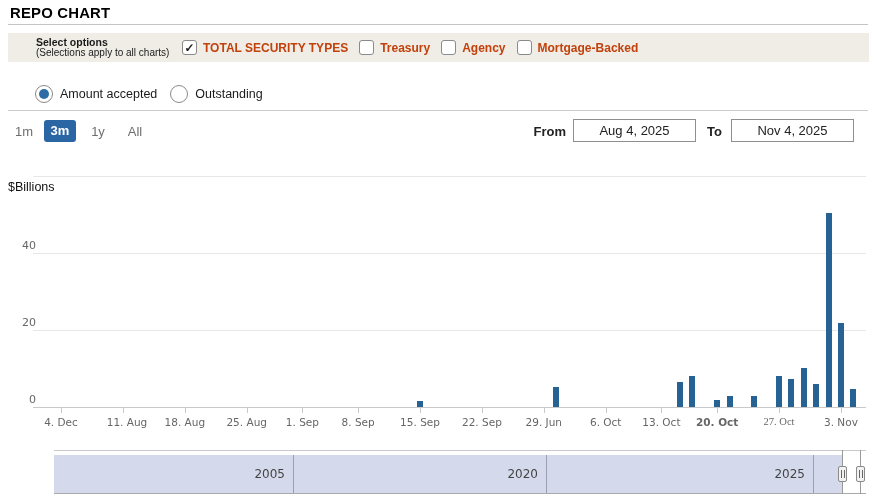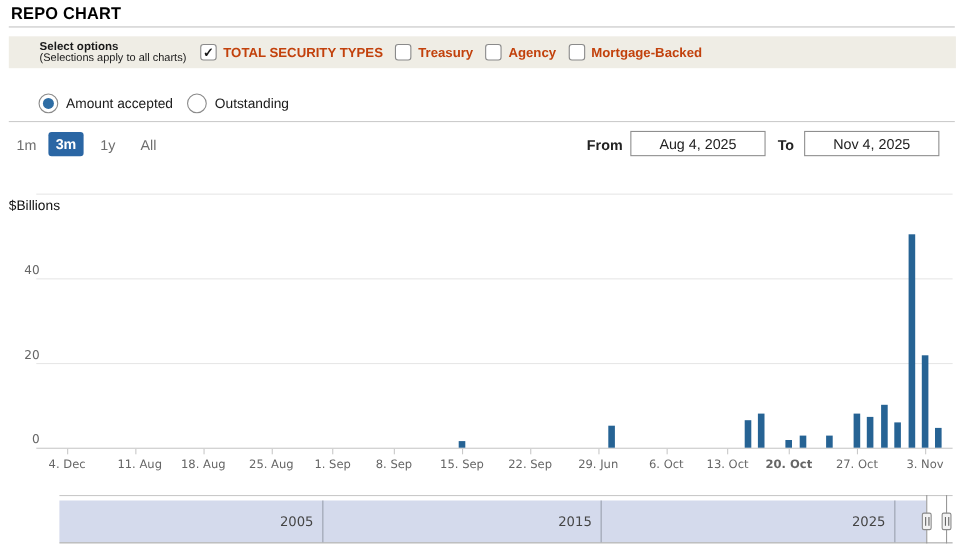--- a/index.html
+++ b/index.html
@@ -144,21 +144,21 @@
       <div class="abs xlab" style="left: 453.92px; top: 416px;">22. Sep</div>
       <div class="abs xtick" style="left: 543.82px; top: 408px;"></div>
       <div class="abs xlab" style="left: 515.82px; top: 416px;">29. Jun</div>
       <div class="abs xtick" style="left: 605.72px; top: 408px;"></div>
       <div class="abs xlab" style="left: 577.72px; top: 416px;">6. Oct</div>
       <div class="abs xtick" style="left: 661.43px; top: 408px;"></div>
       <div class="abs xlab" style="left: 633.43px; top: 416px;">13. Oct</div>
       <div class="abs xtick" style="left: 717.14px; top: 408px;"></div>
       <div class="abs xlab" style="left: 689.14px; top: 416px; font-weight: bold;">20. Oct</div>
       <div class="abs xtick" style="left: 779.04px; top: 408px;"></div>
-      <div class="abs xlab" style="left: 751.04px; top: 416px;">27. Oct</div>
+      <div class="abs xlab" style="left: 751.04px; top: 416px; font-family: Liberation Serif, serif;">27. Oct</div>
       <div class="abs xtick" style="left: 840.94px; top: 408px;"></div>
       <div class="abs xlab" style="left: 812.94px; top: 416px;">3. Nov</div>
       <div class="abs bar" title="Sep 15, 2025: 1.5 $Billions" style="left: 417px; top: 401px; height: 6px;"></div>
       <div class="abs bar" title="Sep 30, 2025: 5.3 $Billions" style="left: 553px; top: 387px; height: 20px;"></div>
       <div class="abs bar" title="Oct 15, 2025: 6.5 $Billions" style="left: 677px; top: 382px; height: 25px;"></div>
       <div class="abs bar" title="Oct 16, 2025: 8 $Billions" style="left: 689px; top: 376px; height: 31px;"></div>
       <div class="abs bar" title="Oct 20, 2025: 1.7 $Billions" style="left: 714px; top: 400px; height: 7px;"></div>
       <div class="abs bar" title="Oct 21, 2025: 2.8 $Billions" style="left: 727px; top: 396px; height: 11px;"></div>
       <div class="abs bar" title="Oct 23, 2025: 2.8 $Billions" style="left: 751px; top: 396px; height: 11px;"></div>
       <div class="abs bar" title="Oct 27, 2025: 8.1 $Billions" style="left: 776px; top: 376px; height: 31px;"></div>
@@ -169,21 +169,21 @@
       <div class="abs bar" title="Nov 3, 2025: 21.8 $Billions" style="left: 838px; top: 323px; height: 84px;"></div>
       <div class="abs bar" title="Nov 4, 2025: 4.8 $Billions" style="left: 850px; top: 389px; height: 18px;"></div>
     </div>
   <div id="navigator">
       <div class="abs nav-outline" style="left: 54px; top: 450px; width: 812px;"></div>
       <div class="abs nav-mask" style="left: 54px; top: 455px; width: 788px; height: 38px;"></div>
       <div class="abs nav-outline" style="left: 54px; top: 493px; width: 812px; background: rgb(169, 169, 169);"></div>
       <div class="abs nav-divider" style="left: 293px; top: 455px; height: 38px;"></div>
       <div class="abs nav-year" style="left: 227px; top: 467px; width: 58px;">2005</div>
       <div class="abs nav-divider" style="left: 546px; top: 455px; height: 38px;"></div>
-      <div class="abs nav-year" style="left: 480px; top: 467px; width: 58px;">2015</div>
+      <div class="abs nav-year" style="left: 480px; top: 467px; width: 58px;">2020</div>
       <div class="abs nav-divider" style="left: 813px; top: 455px; height: 38px;"></div>
       <div class="abs nav-year" style="left: 747px; top: 467px; width: 58px;">2025</div>
       <div class="abs nav-handle-line" style="left: 842px; top: 450px; height: 44px;"></div>
       <div class="abs nav-handle" style="left: 838px; top: 466px;">
         <i></i>
         <i></i>
       </div>
       <div class="abs nav-handle-line" style="left: 860px; top: 450px; height: 44px;"></div>
       <div class="abs nav-handle" style="left: 856px; top: 466px;">
         <i></i>

